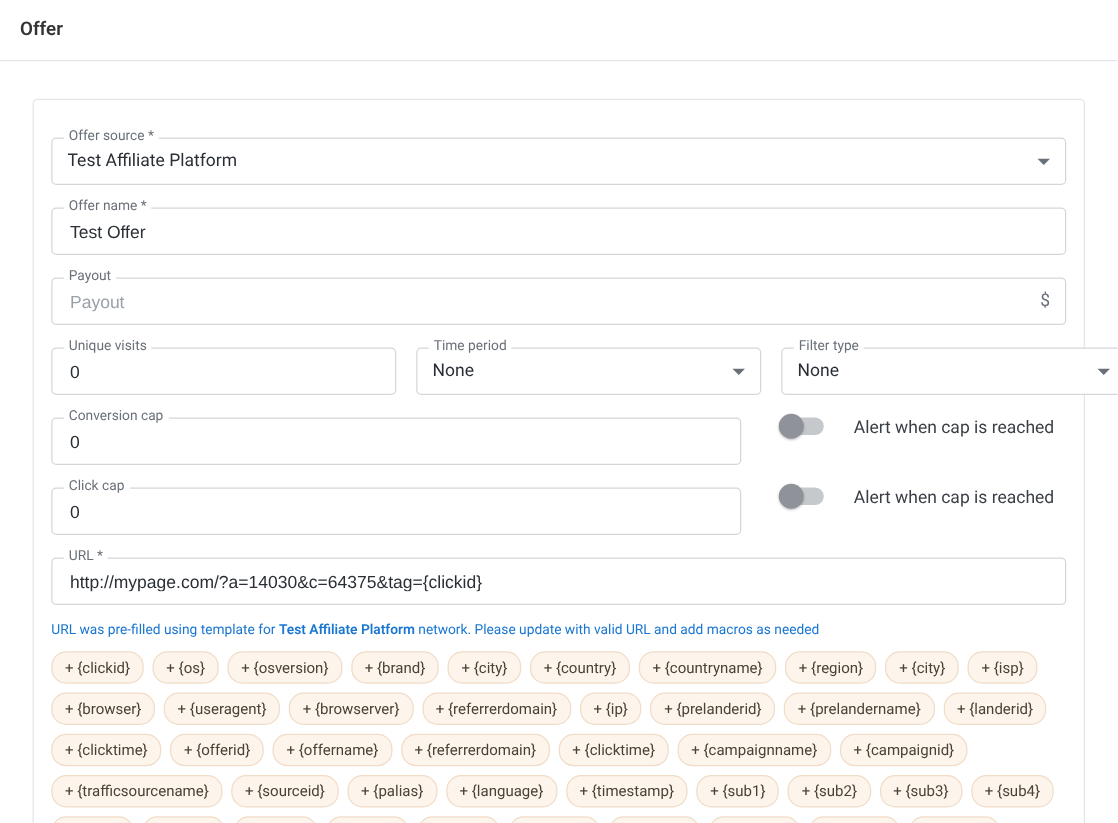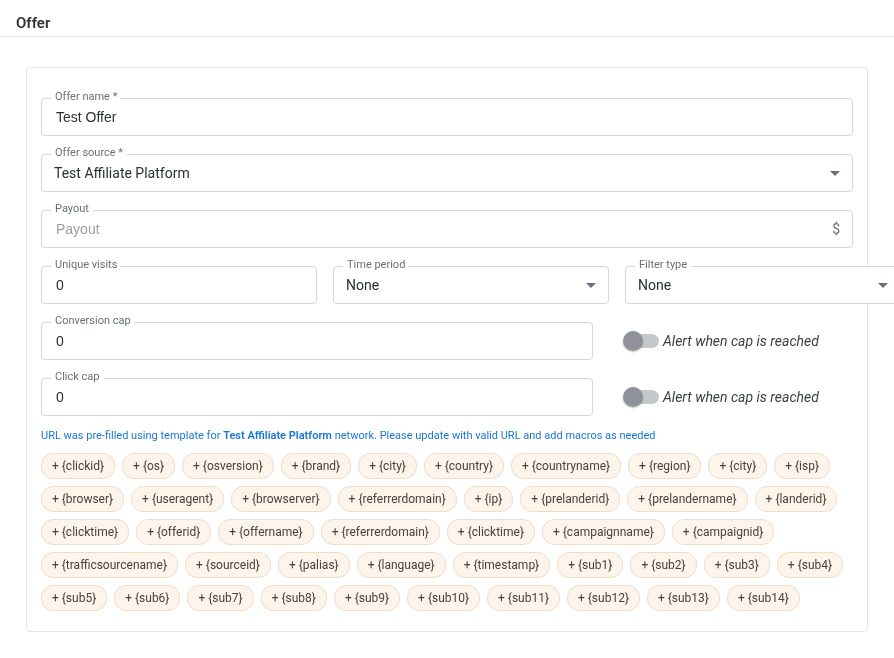--- a/index.html
+++ b/index.html
@@ -4,21 +4,21 @@
 <style>
   * { box-sizing: border-box; }
   body {
     margin: 0;
     font-family: -apple-system, BlinkMacSystemFont, "Segoe UI", Roboto, Helvetica, Arial, sans-serif;
     background: #fff;
     color: #2a2f36;
     width: 894px;
   }
   .page-header {
-    padding: 14px 16px 4px 16px;
+    padding: 14px 16px 16px 16px;
     border-bottom: 1px solid #e4e6e8;
     font-weight: 600;
     color: #333;
     font-size: 15px;
   }
   .panel {
     margin: 30px 26px 20px 26px;
     border: 1px solid #e4e6e8;
     border-radius: 4px;
     padding: 12px 14px 20px 14px;
@@ -77,25 +77,23 @@
     border-top: 5px solid #6a7079;
   }
   .suffix {
     position: absolute;
     right: 12px;
     color: #6a7079;
     font-size: 14px;
   }
   .toggle-row {
     display: flex;
-    align-items: center;
-    gap: 4px;
+    gap: 24px;
     margin-top: 18px;
     margin-left: 16px;
-    font-style: italic;
   }
   .toggle {
     width: 34px;
     height: 14px;
     border-radius: 8px;
     background: #c6c9cc;
     position: relative;
     cursor: pointer;
   }
   .toggle .knob {
@@ -130,31 +128,31 @@
   .chip::before { content: "+ "; }
 </style>
 </head>
 <body>
 
 <div class="page-header">Offer</div>
 
 <div class="panel">
 
   <div class="field-wrap">
-    <div class="float-label">Offer name *</div>
-    <div class="control input">
-      <input type="text" value="Test Offer" style="">
-    </div>
-  </div>
-
-  <div class="field-wrap">
     <div class="float-label">Offer source *</div>
     <div class="control select">
       <span>Test Affiliate Platform</span>
       <span class="chev"></span>
+    </div>
+  </div>
+
+  <div class="field-wrap">
+    <div class="float-label">Offer name *</div>
+    <div class="control input">
+      <input type="text" value="Test Offer" style="">
     </div>
   </div>
 
   <div class="field-wrap">
     <div class="float-label">Payout</div>
     <div class="control input">
       <input type="text" placeholder="Payout" style="">
       <span class="suffix">$</span>
     </div>
   </div>
@@ -205,20 +203,26 @@
       </div>
     </div>
     <div class="toggle-row">
       <div class="toggle">
           <div class="knob"></div>
         </div>
       <div class="toggle-label">Alert when cap is reached</div>
     </div>
   </div>
 
+  <div class="field-wrap">
+    <div class="float-label">URL *</div>
+    <div class="control input">
+      <input type="text" value="http://mypage.com/?a=14030&amp;c=64375&amp;tag={clickid}" style="">
+    </div>
+  </div>
 
   <div class="helper">
     <span>URL was pre-filled using template for </span><b>Test Affiliate Platform</b><span> network. Please update with valid URL and add macros as needed</span>
   </div>
 
   <div class="chips" id="macro-chips">
       <div class="chip">{clickid}</div>
       <div class="chip">{os}</div>
       <div class="chip">{osversion}</div>
       <div class="chip">{brand}</div>

